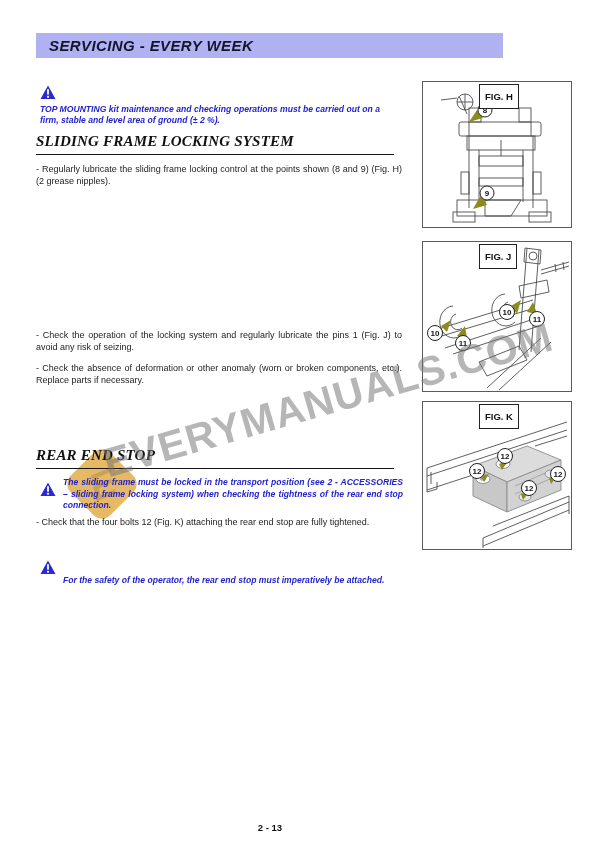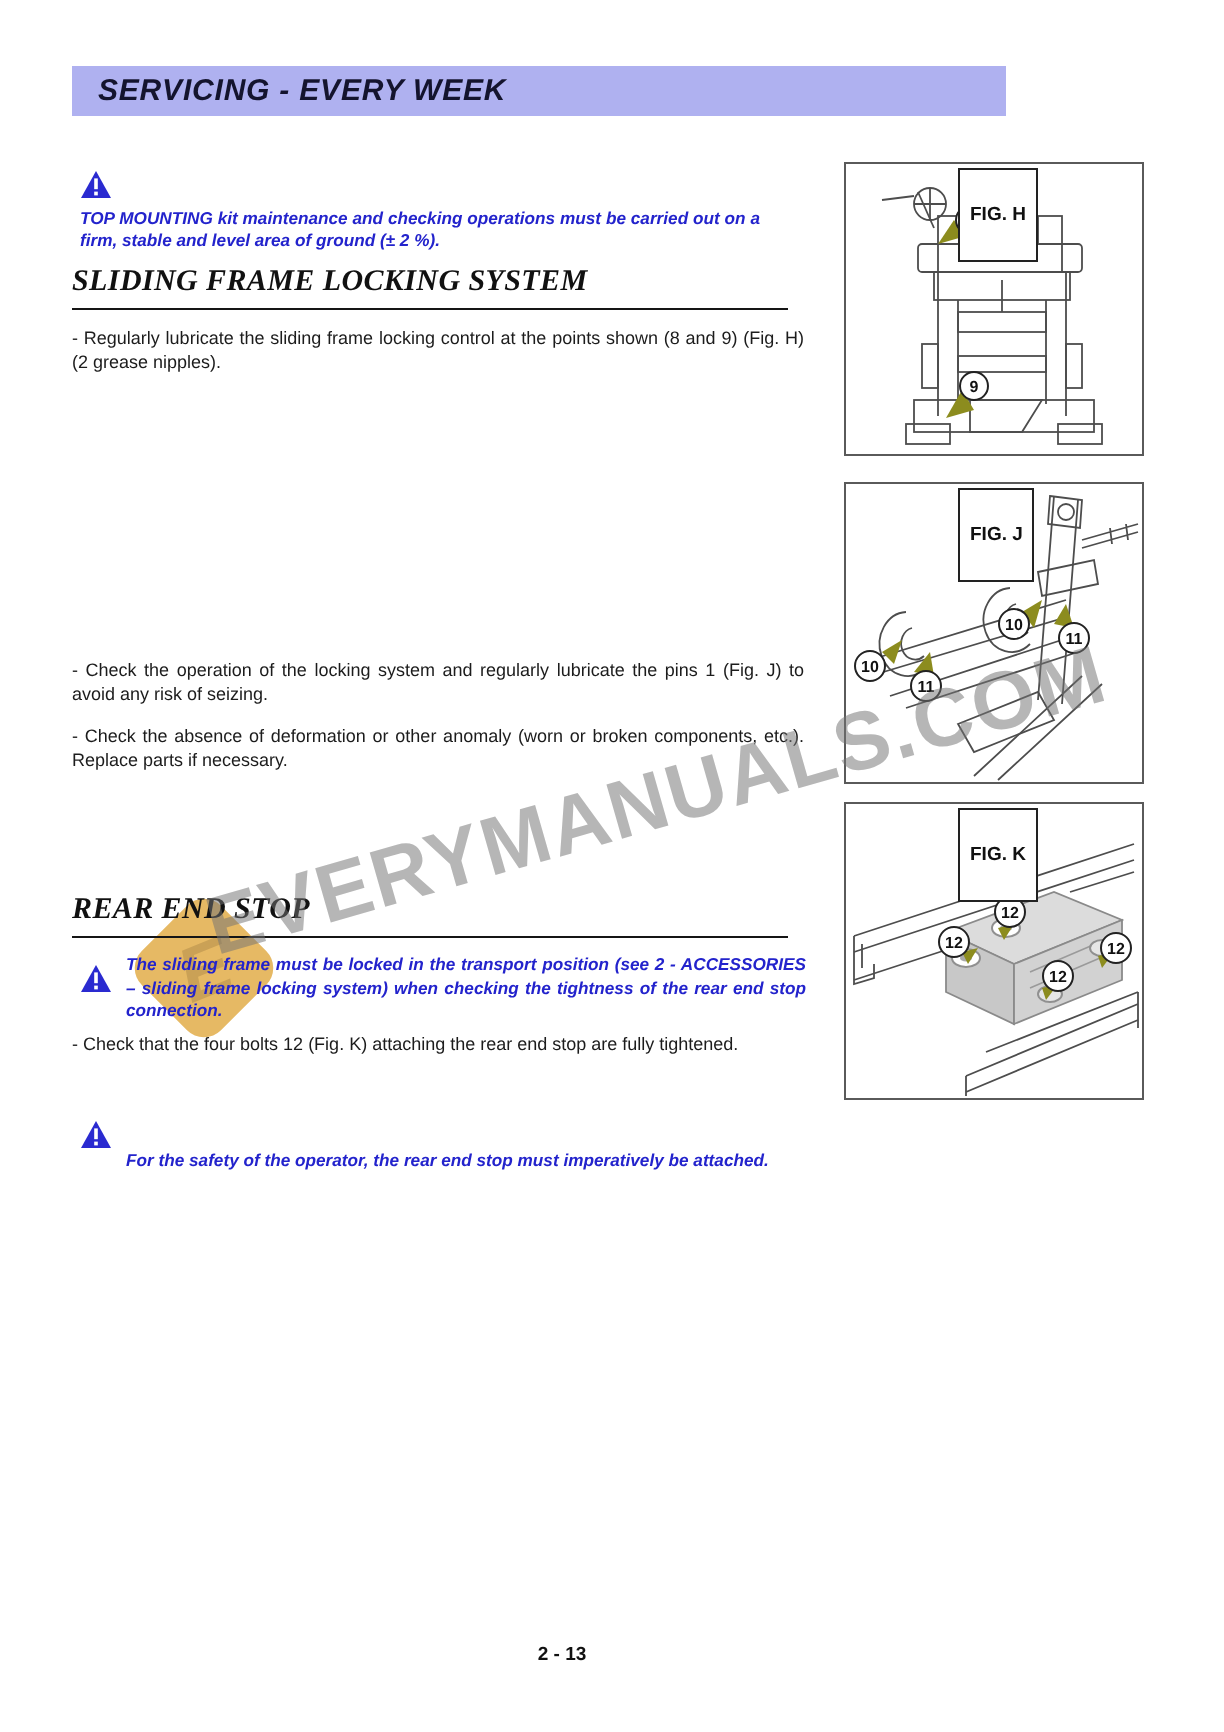--- a/index.html
+++ b/index.html
@@ -25,35 +25,35 @@
   .body{position:absolute;left:36px;width:366px;margin:0;font-size:9px;
         line-height:11.5px;color:#1c1c1c;text-align:justify;z-index:2;}
   
   .fig{position:absolute;left:422px;width:148px;background:#fff;
        border:1px solid #5a5a5a;z-index:2;}
   .figH{top:81px;height:145px;}
   .figJ{top:241px;height:149px;}
   .figK{top:401px;height:147px;}
   .figlabel{position:absolute;left:56px;top:2px;border:1.5px solid #222;
             background:#fff;font-size:9.5px;font-weight:bold;color:#111;
-            padding:16px 5px;line-height:13px;z-index:3;}
+            padding:5px 5px;line-height:13px;z-index:3;}
   .fig svg{position:absolute;left:0;top:0;}
   .draw{stroke:#4d4d4d;stroke-width:.9;fill:none;}
   .co-c{fill:#fff;stroke:#222;stroke-width:1;}
   .co-t{font-size:8px;font-weight:bold;fill:#111;text-anchor:middle;}
   .co-a{fill:#8c8c1e;stroke:none;}
   
   .watermark{position:absolute;left:98px;top:442px;z-index:30;white-space:nowrap;
              font-size:41px;font-weight:800;letter-spacing:1px;
              color:rgba(115,115,115,0.52);transform:rotate(-16deg);
              transform-origin:0 0;}
   .badge{position:absolute;left:56px;top:438px;z-index:1;opacity:.8;}
   
   .pagenum{position:absolute;left:0;top:822px;width:540px;text-align:center;
-           font-size:9.5px;font-weight:bold;color:#111;z-index:2;padding-left:11px;}
+           font-size:9.5px;font-weight:bold;color:#111;z-index:2;}
 </style>
 </head>
 <body>
 
 <div class="page">
 
   <div class="banner">
     <span>SERVICING - EVERY WEEK</span>
   </div>
 

